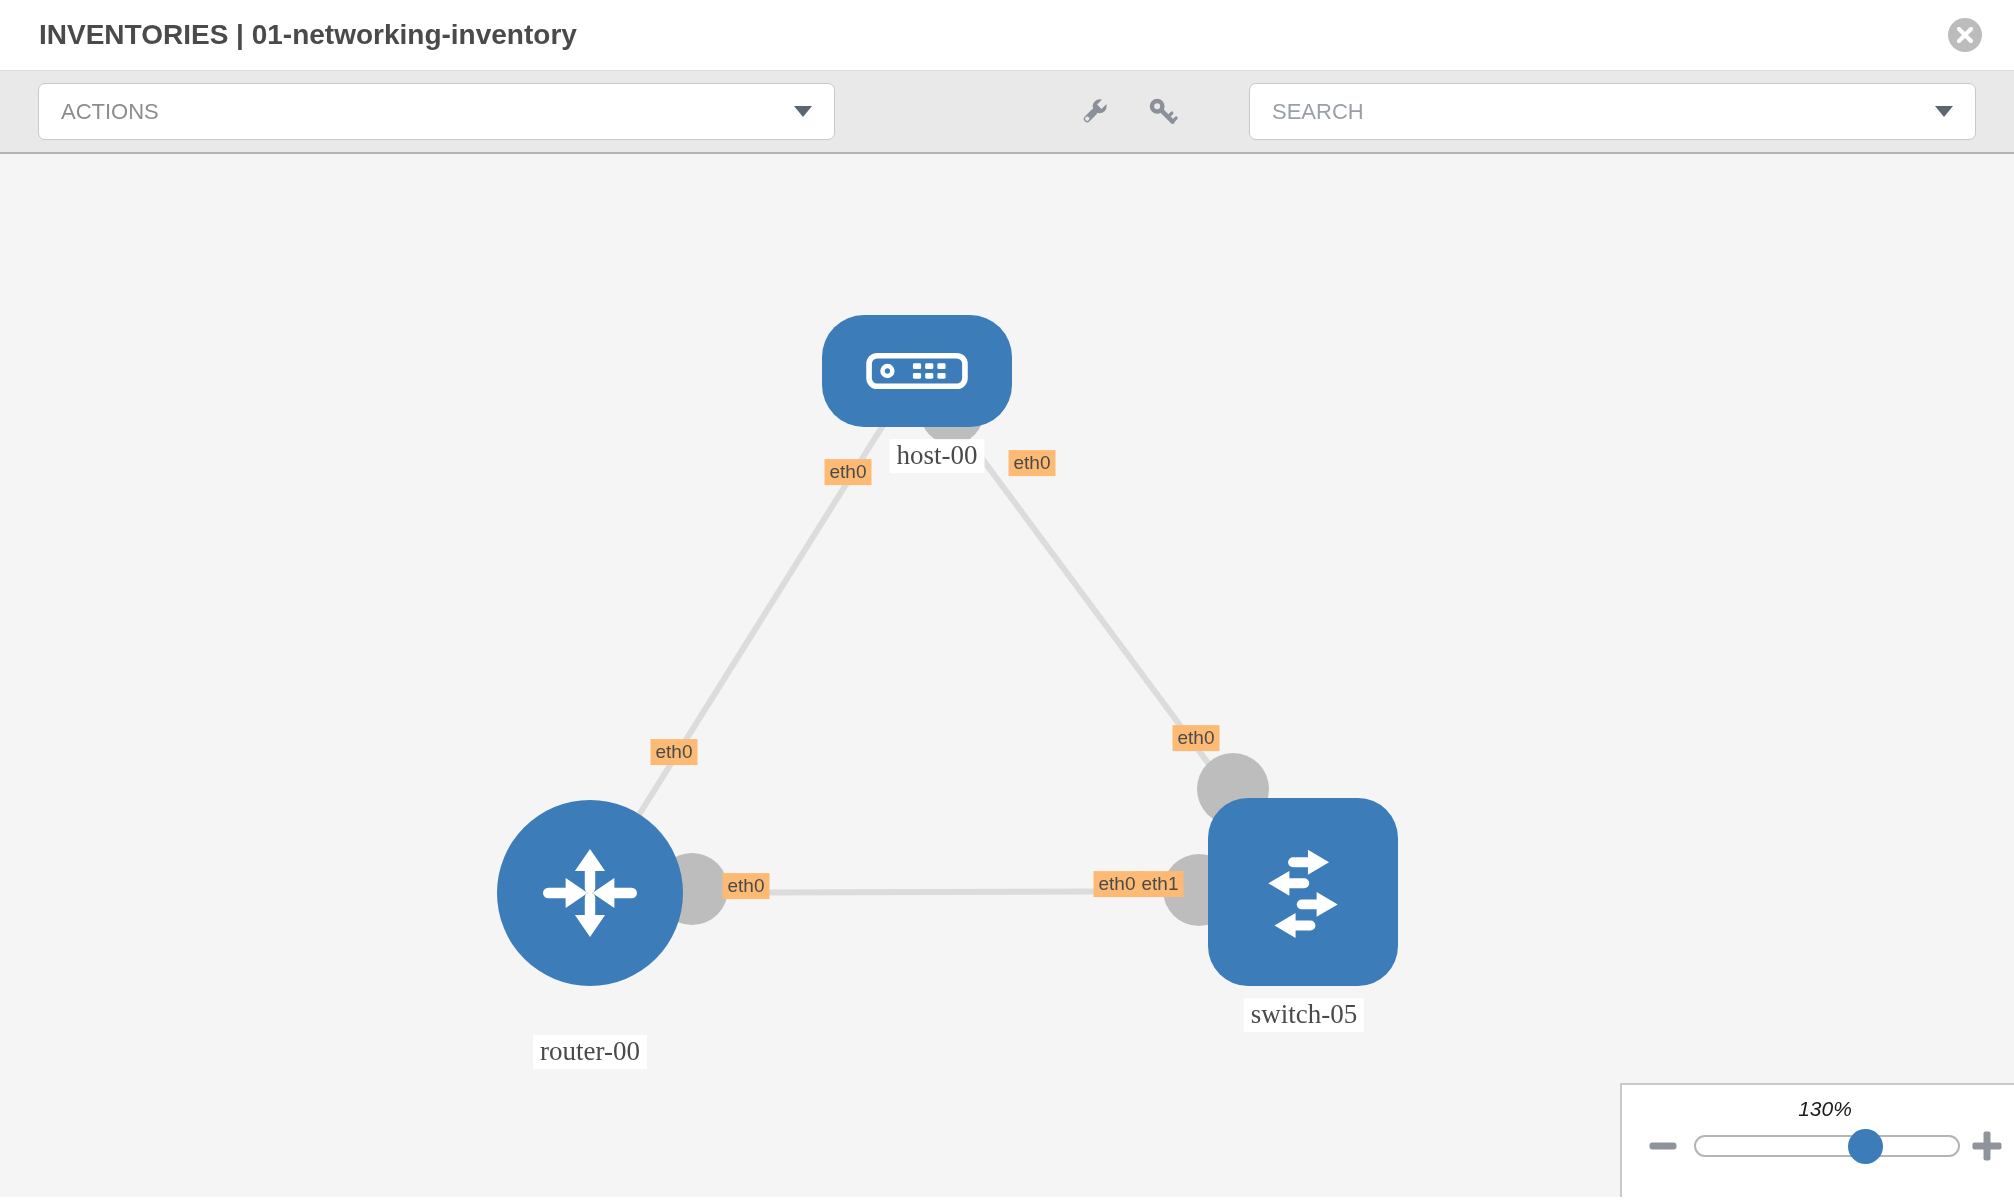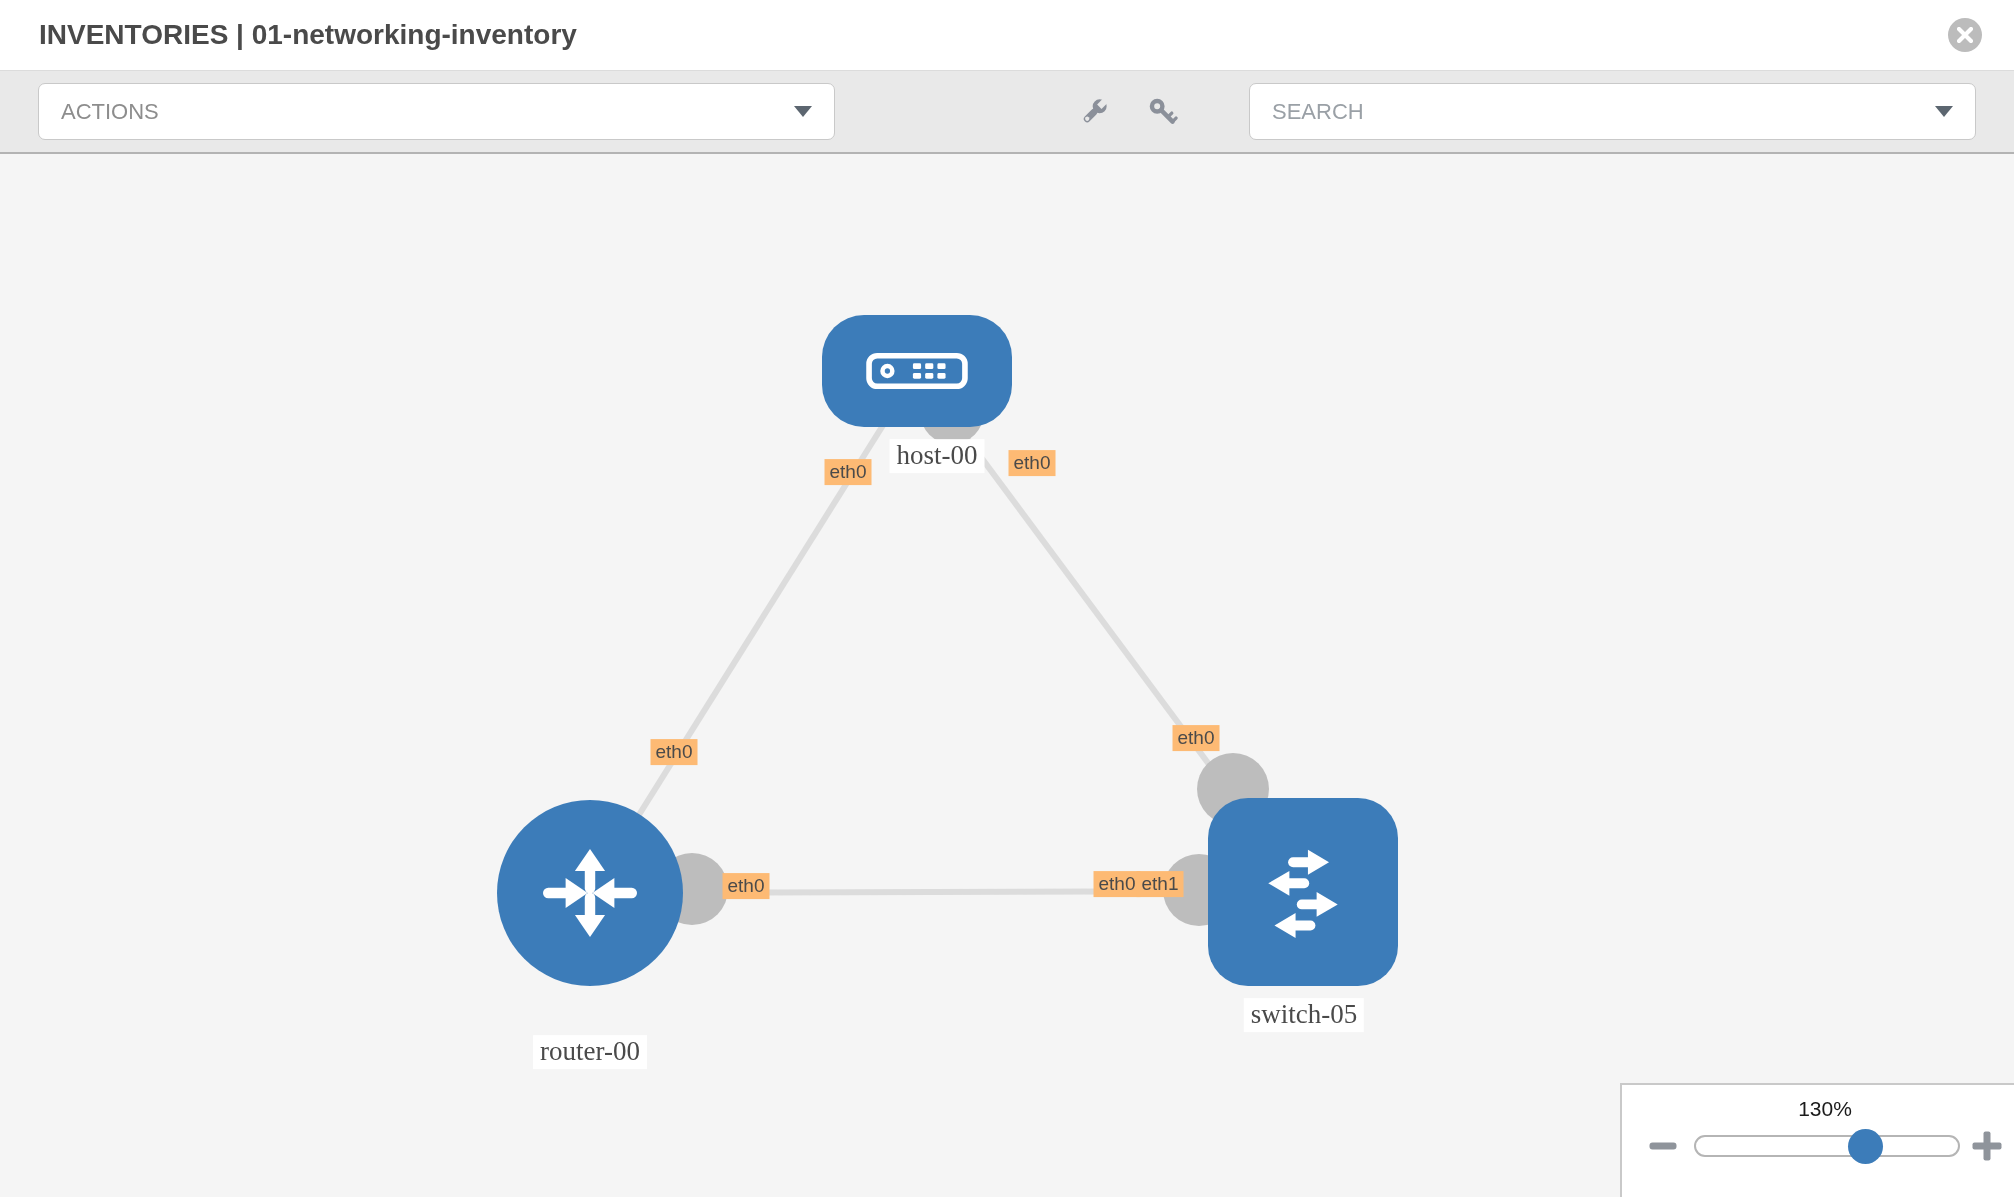--- a/index.html
+++ b/index.html
@@ -74,21 +74,21 @@
   }
 
   
   .zoom-panel {
     position: absolute; left: 1620px; top: 929px;
     width: 420px; height: 155px;
     background: #ffffff; border: 2px solid #c9c9c9;
   }
   .zoom-value {
     position: absolute; left: 203px; top: 24px; transform: translate(-50%, -50%);
-    font-size: 21px; color: #1b1b1b;
+    font-size: 21px; color: #1b1b1b; font-style: italic;
   }
   .zoom-minus {
     position: absolute; left: 41px; top: 61px; transform: translate(-50%, -50%);
     width: 27px; height: 7px; border-radius: 3px; background: #8f949b; cursor: pointer;
   }
   .zoom-plus {
     position: absolute; left: 365px; top: 61px; transform: translate(-50%, -50%);
     width: 29px; height: 29px; cursor: pointer;
   }
   .zoom-plus::before {

